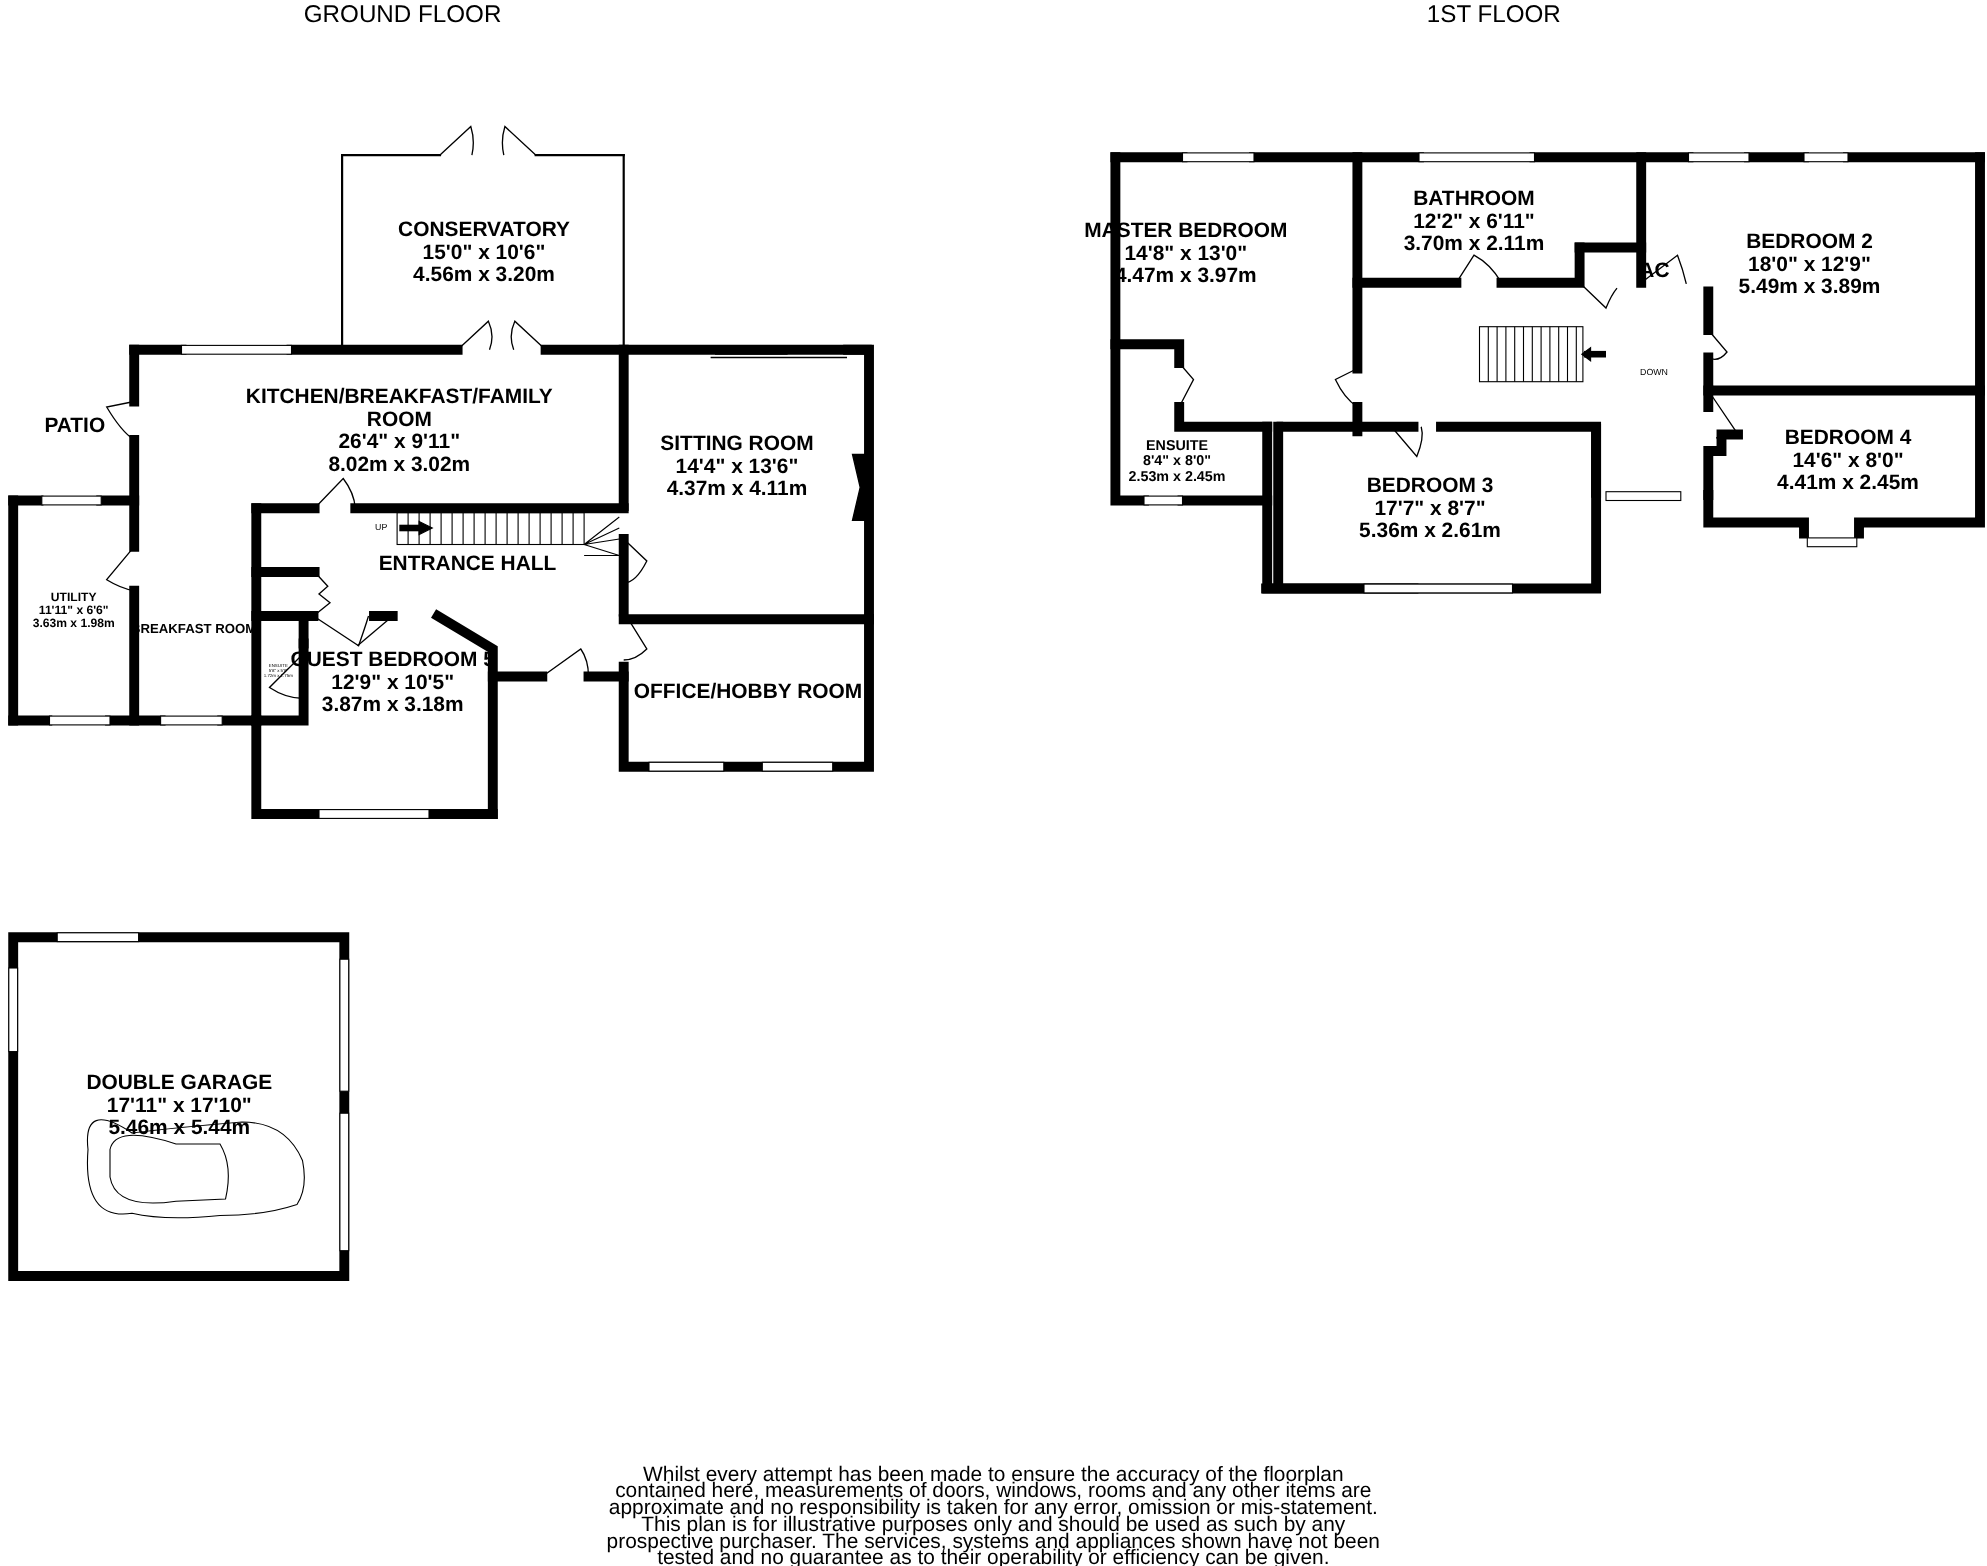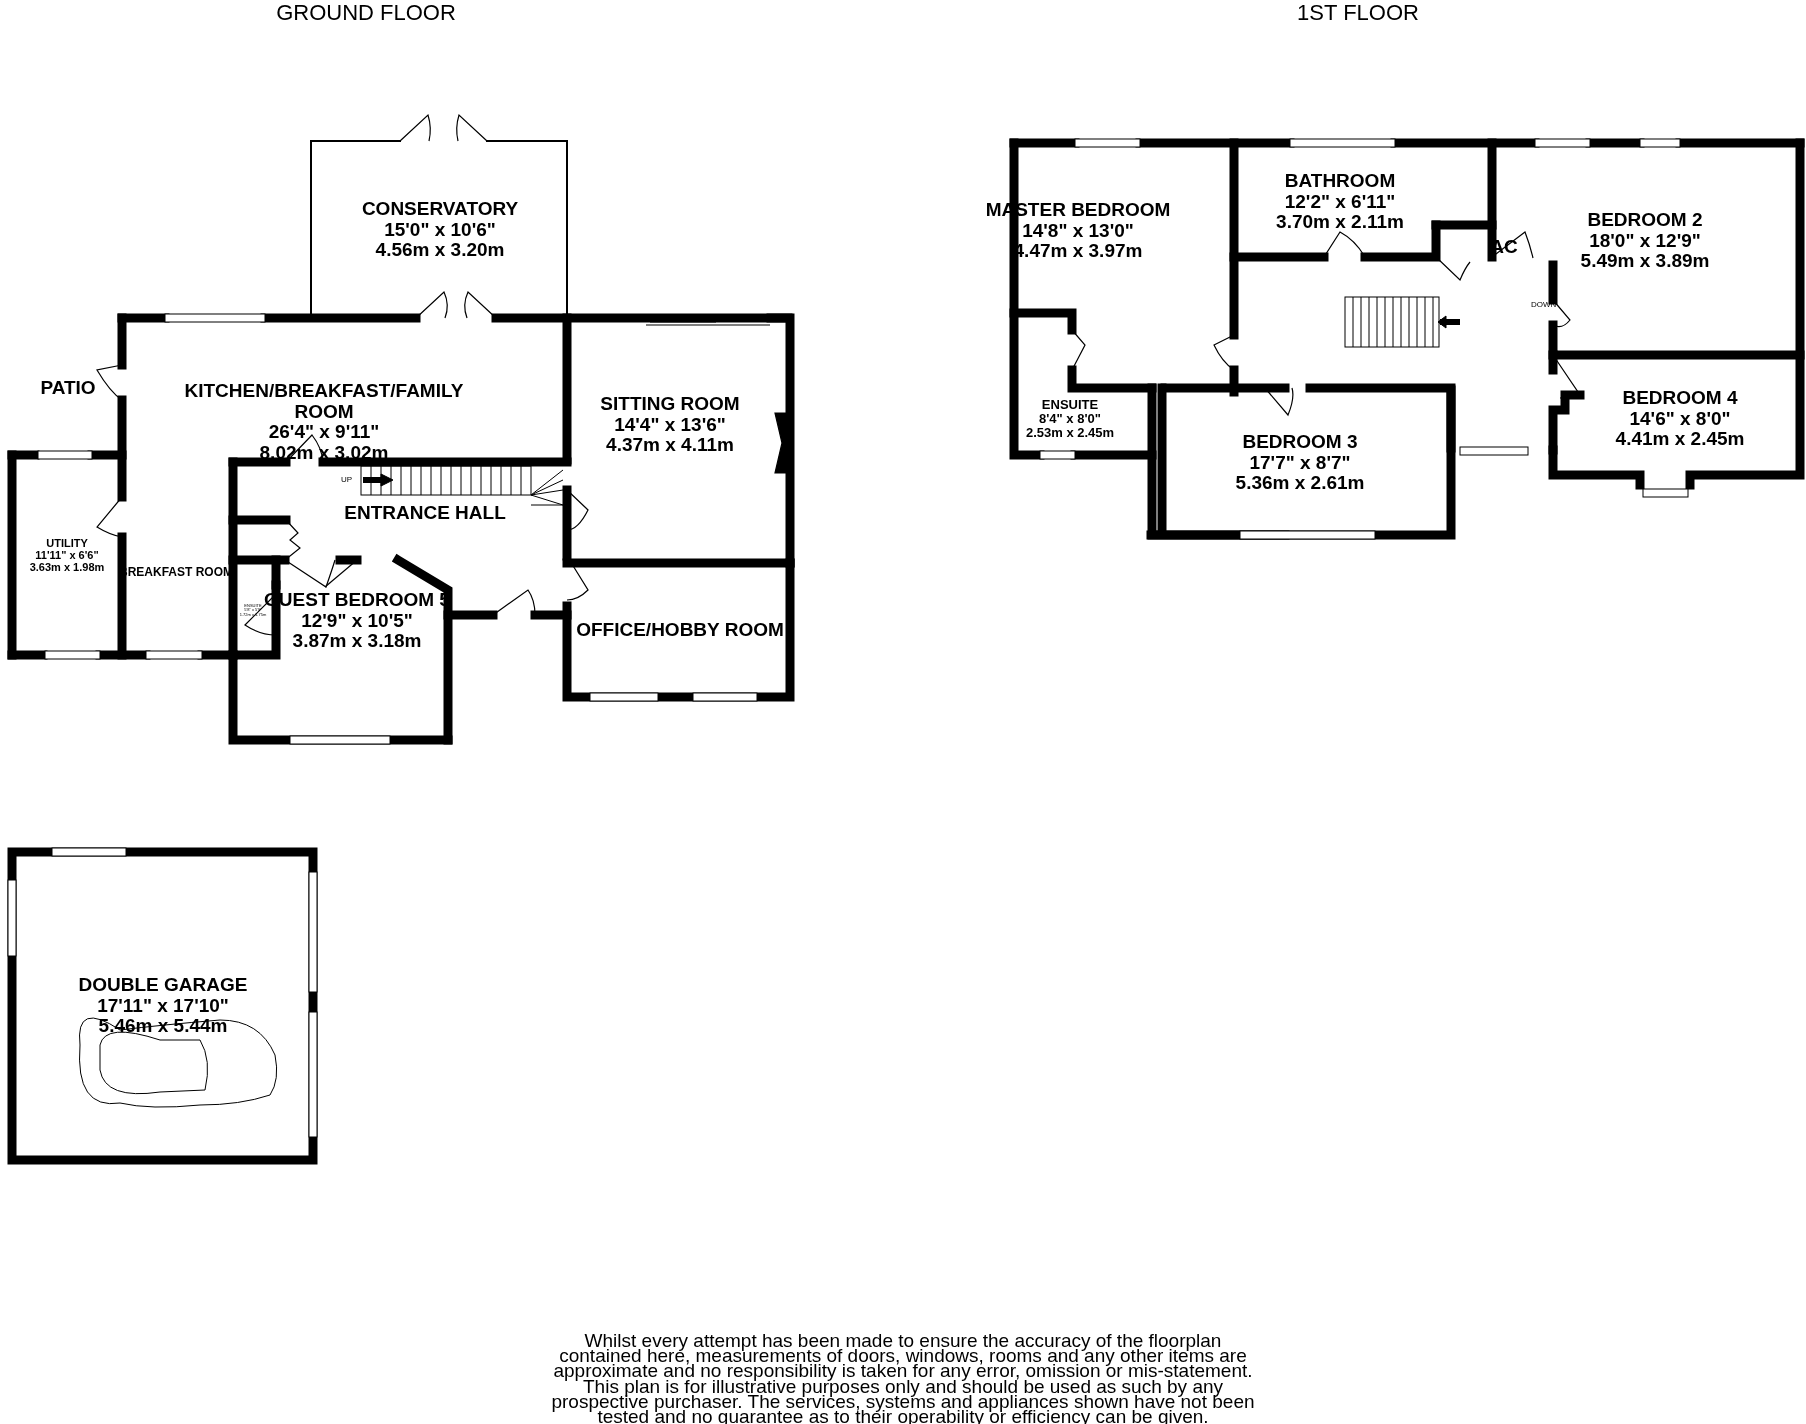--- a/index.html
+++ b/index.html
@@ -141,21 +141,21 @@
 </svg>
 
 <div class="floor-title" style="left:366px;top:0px;">GROUND FLOOR</div>
 <div class="floor-title" style="left:1358px;top:0px;">1ST FLOOR</div>
 
 <div class="room-label lg" style="left:440px;top:230px;">
   <span class="name">CONSERVATORY</span>
   <span class="imp">15'0"  x 10'6"</span>
   <span class="met">4.56m  x 3.20m</span>
 </div>
-<div class="room-label lg" style="left:324px;top:392px;margin-top:30px;">
+<div class="room-label lg" style="left:363px;top:392px;">
   <span class="name">KITCHEN/BREAKFAST/FAMILY</span>
   <span class="name">ROOM</span>
   <span class="imp">26'4"  x 9'11"</span>
   <span class="met">8.02m  x 3.02m</span>
 </div>
 <div class="room-label lg" style="left:670px;top:425px;">
   <span class="name">SITTING ROOM</span>
   <span class="imp">14'4"  x 13'6"</span>
   <span class="met">4.37m  x 4.11m</span>
 </div>
@@ -219,17 +219,17 @@
 <div class="room-label lg" style="left:1300px;top:463px;">
   <span class="name">BEDROOM 3</span>
   <span class="imp">17'7"  x 8'7"</span>
   <span class="met">5.36m  x 2.61m</span>
 </div>
 <div class="room-label lg" style="left:1680px;top:419px;">
   <span class="name">BEDROOM 4</span>
   <span class="imp">14'6"  x 8'0"</span>
   <span class="met">4.41m  x 2.45m</span>
 </div>
-<div class="stair-note" style="left:1491px;top:300px;margin-left:40px;">DOWN</div>
+<div class="stair-note" style="left:1491px;top:334px;">DOWN</div>
 
 <div class="disclaimer">
   <div>Whilst every attempt has been made to ensure the accuracy of the floorplan contained here, measurements of doors, windows, rooms and any other items are approximate and no responsibility is taken for any error, omission or mis-statement. This plan is for illustrative purposes only and should be used as such by any prospective purchaser. The services, systems and appliances shown have not been tested and no guarantee as to their operability or efficiency can be given.</div>
 </div>
 
 </body></html>

